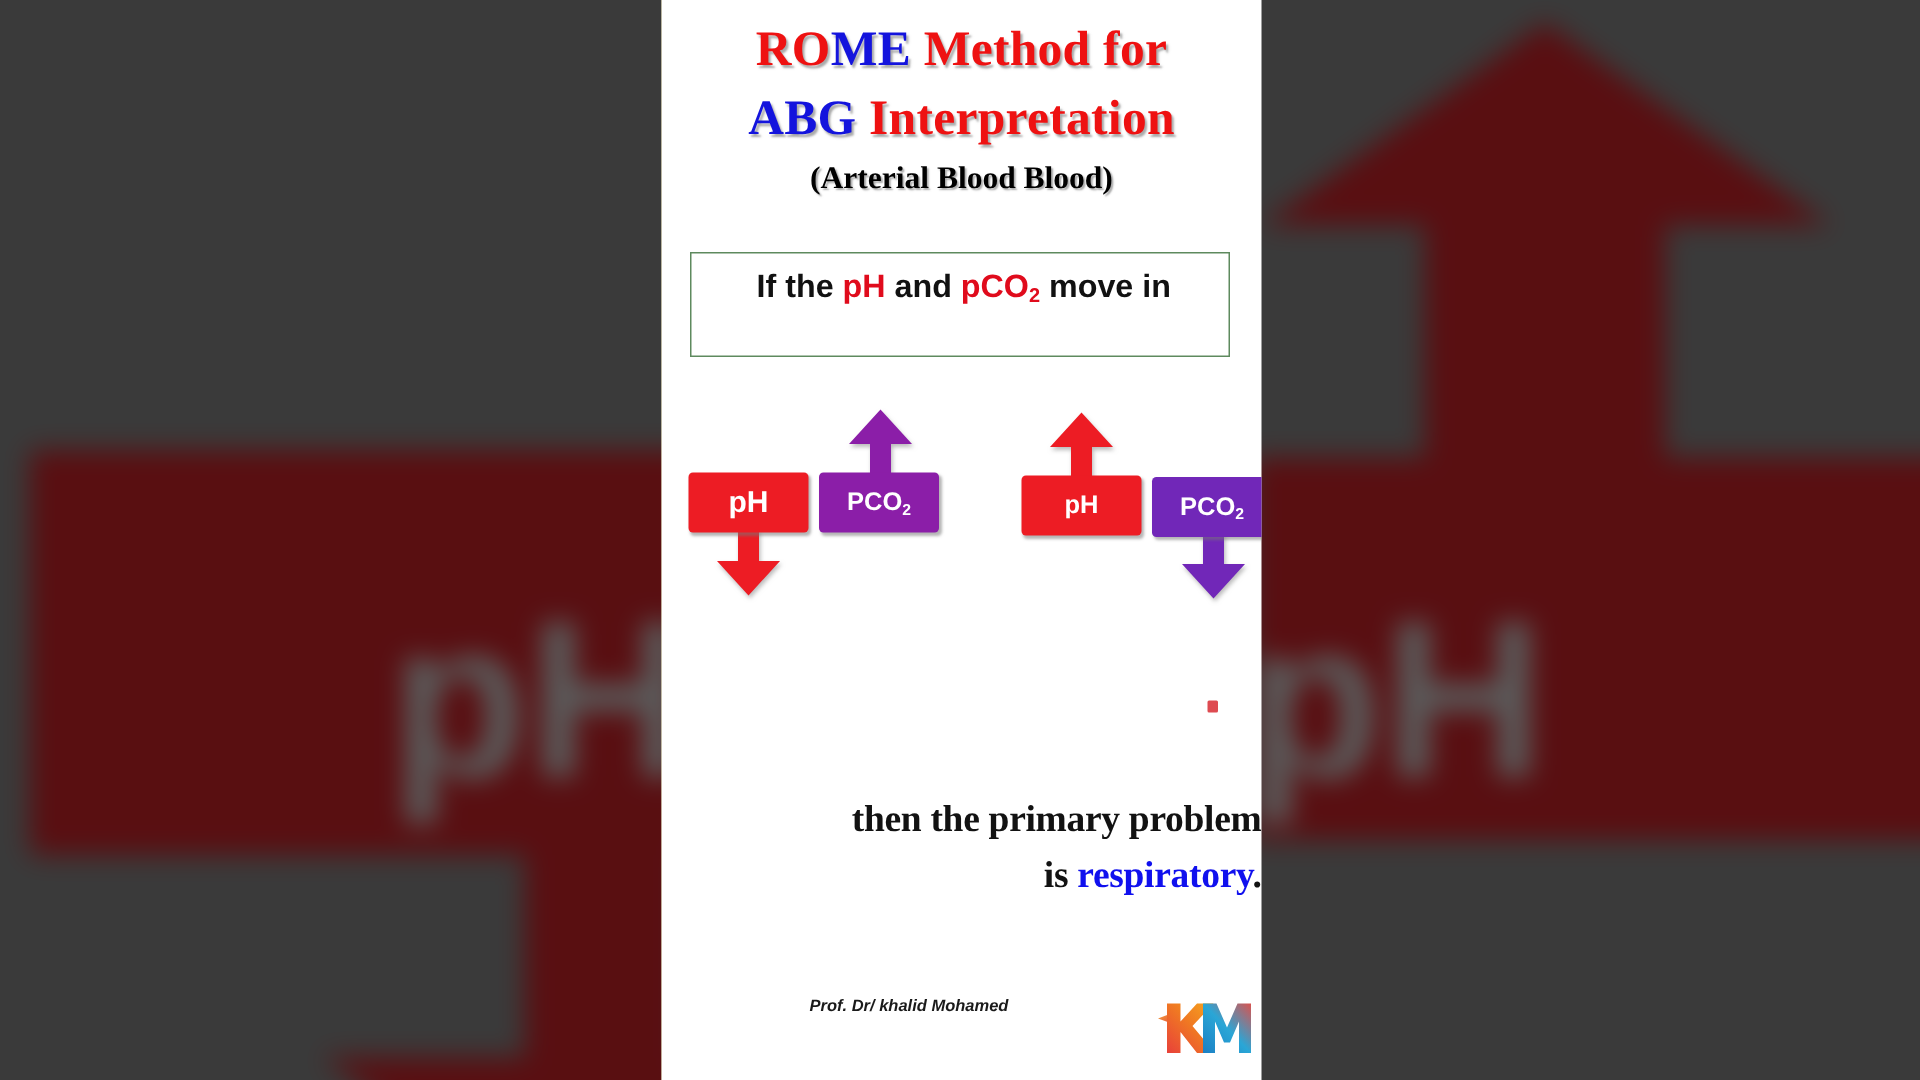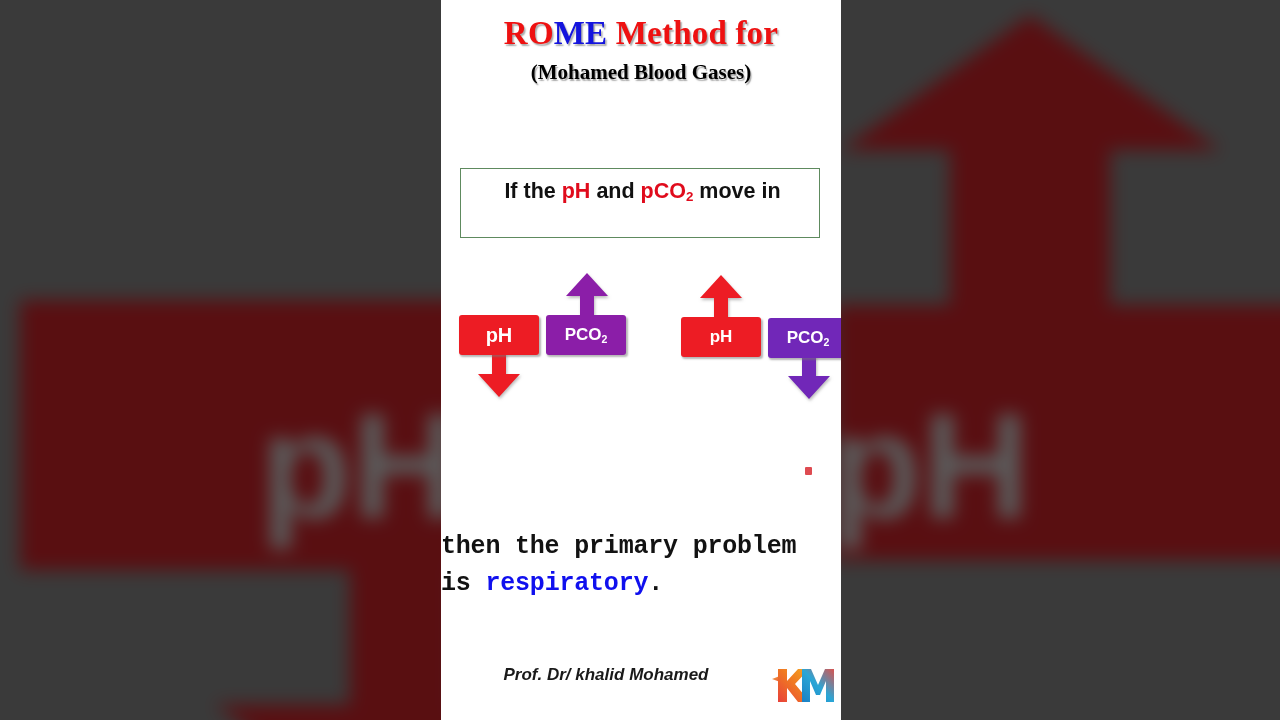--- a/index.html
+++ b/index.html
@@ -163,41 +163,41 @@
     position: absolute;
     filter: drop-shadow(1.5px 2px 1.5px rgba(120,120,120,0.5));
   }
 
   
   .concl {
     position: absolute;
     left: 0;
     top: 528px;
     width: 400px;
-    text-align: left;
-    font-family: Liberation Mono, monospace;
+    text-align: right;
+    font-family: Liberation Serif, serif;
     font-weight: bold;
     font-size: 25px;
     line-height: 37px;
     color: #121212;
     letter-spacing: -0.2px;
   }
   .concl .blue { color: #1010ee; }
 
   
   .credit {
     position: absolute;
     left: 0;
     top: 665px;
     width: 330px;
     text-align: center;
     font-family: "Liberation Sans", sans-serif;
     font-style: italic;
     font-weight: bold;
-    font-size: 17px;
+    font-size: 11px;
     color: #1a1a1a;
   }
   .logo {
     position: absolute;
     left: 331px;
     top: 661px;
     width: 62px;
     height: 46px;
   }
 
@@ -243,21 +243,24 @@
 
     </div>
   </div>
 
   <div id="panel">
 
     <div class="title-wrap">
       <div class="title-line">
         <span class="t-red">RO</span><span class="t-blue">ME</span><span class="t-red"> Method for</span>
       </div>
-      <div class="subtitle">(Mohamed Blood Gases)</div>
+      <div class="title-line">
+        <span class="t-blue">ABG</span><span class="t-red"> Interpretation</span>
+      </div>
+      <div class="subtitle">(Arterial Blood Blood)</div>
     </div>
 
     <div class="cond-box">
       <div class="cond-line">
         <span>If the </span><span class="c-red">pH</span><span> and </span><span class="c-red"><span>pCO</span><sub>2</sub></span><span> move in</span>
       </div>
     </div>
 
     <div class="diagram">
 

